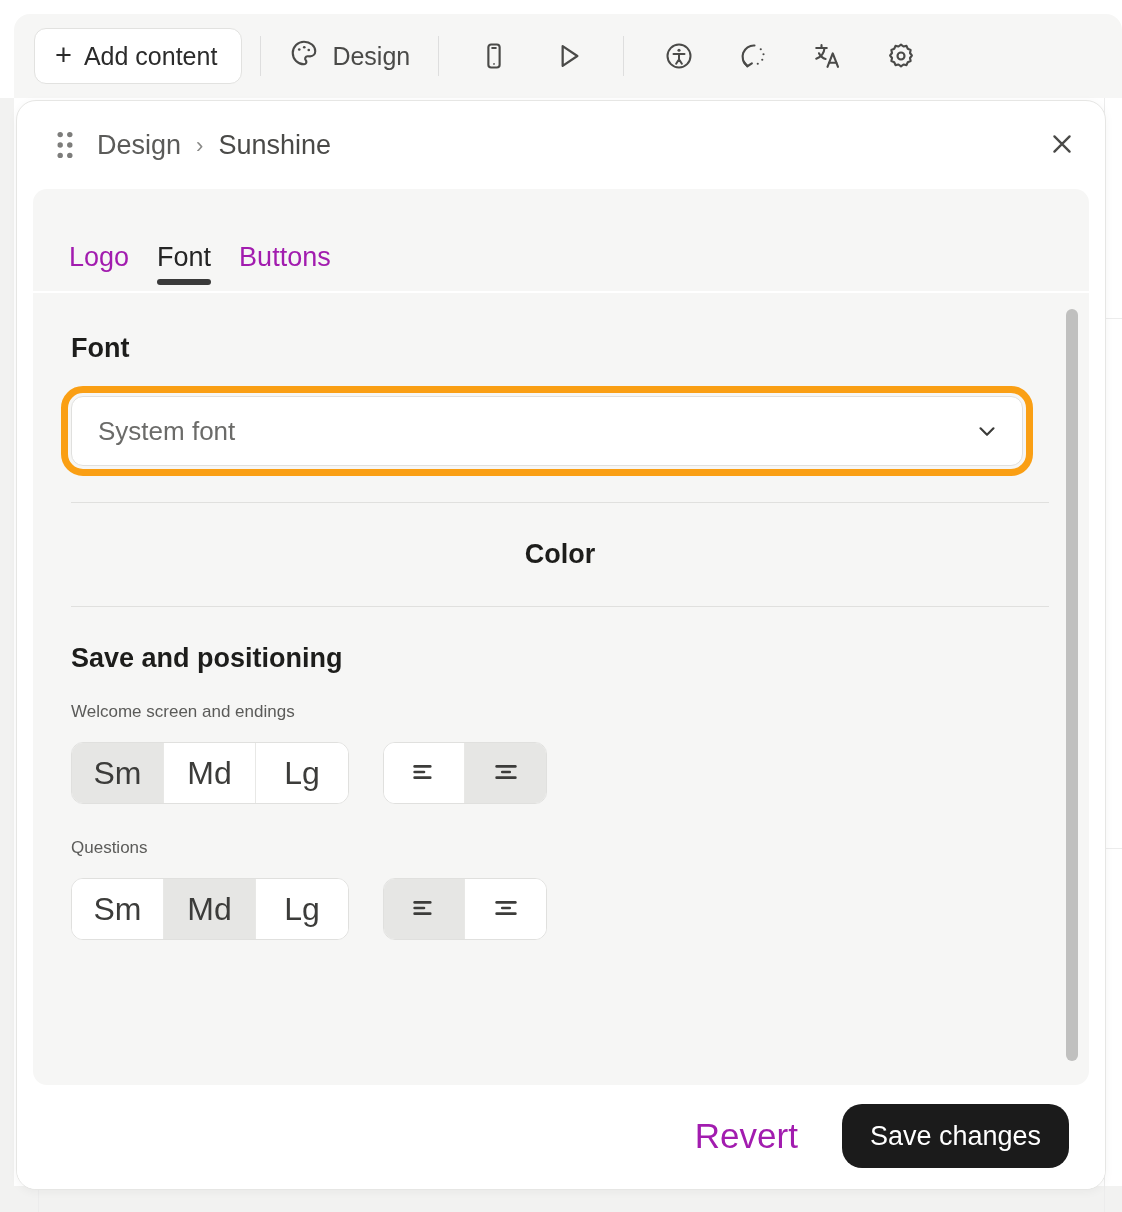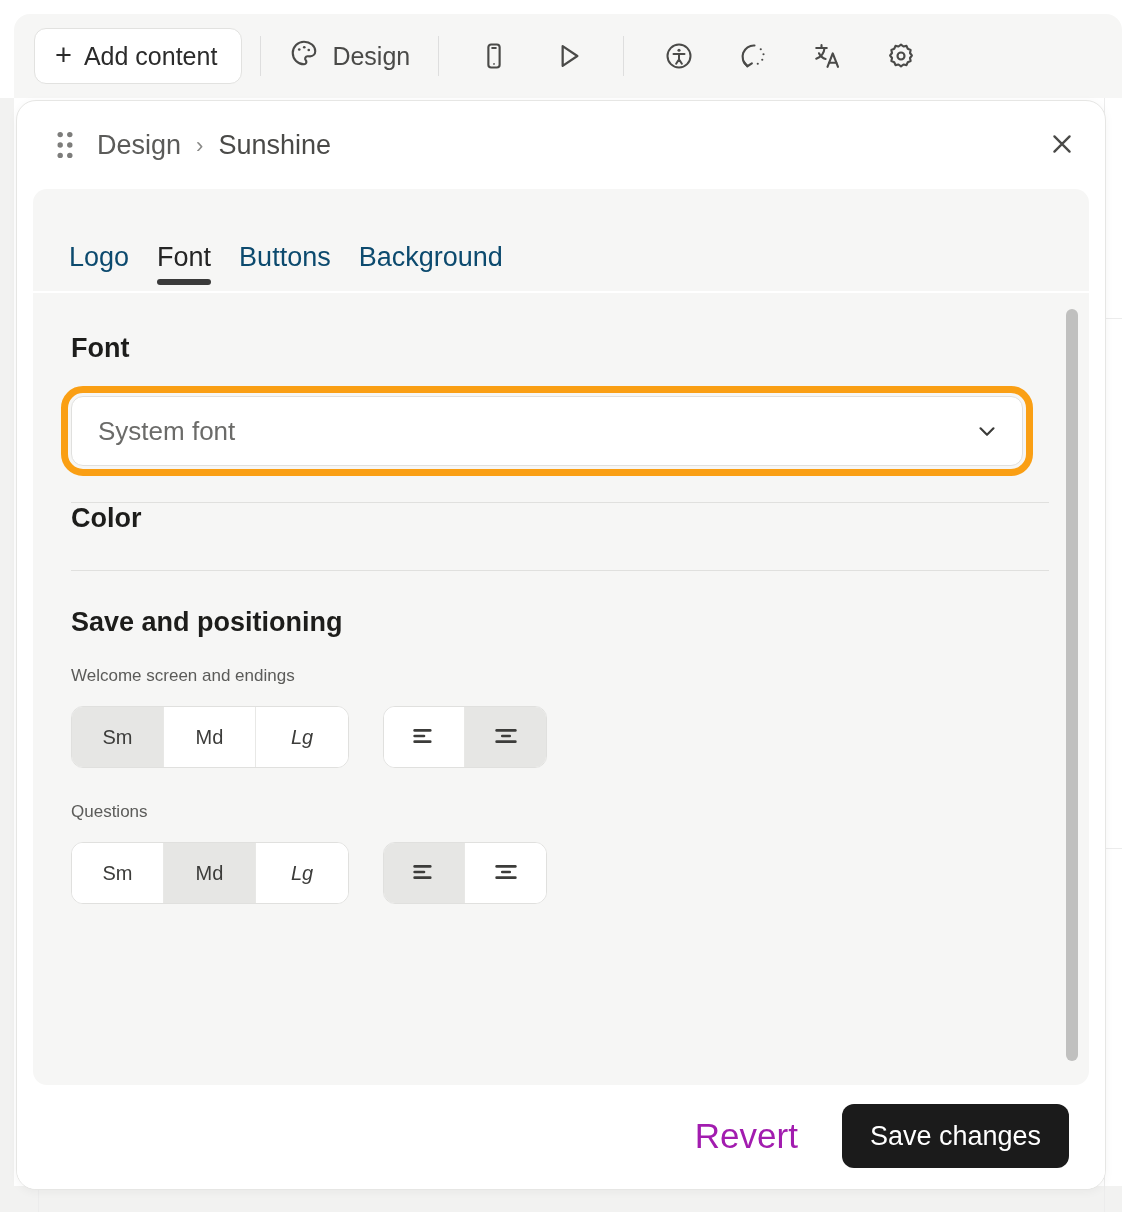--- a/index.html
+++ b/index.html
@@ -156,21 +156,21 @@
     height: 102px;
     display: flex;
     align-items: flex-end;
     padding: 0 22px;
     gap: 0;
   }
   .tab {
     position: relative;
     padding: 0 14px 18px 14px;
     font-size: 27px;
-    color: #0c4a6e;
+    color: #a21caf;
     background: transparent;
     border: none;
     cursor: pointer;
     white-space: nowrap;
   }
   .tab.active { color: #252525; }
   .tab.active::after {
     content: "";
     position: absolute;
     left: 14px; right: 14px; bottom: 6px;
@@ -288,28 +288,28 @@
     background: #ffffff;
     border: 1px solid #e0e0de;
     border-radius: 12px;
     overflow: hidden;
     height: 62px;
   }
   .seg {
     min-width: 92px;
     padding: 0 18px;
     display: flex; align-items: center; justify-content: center;
-    font-size: 20px;
+    font-size: 32px;
     color: #3c3c3a;
     background: #ffffff;
     border: none;
     border-right: 1px solid #e8e8e6;
     cursor: pointer;
   }
-  .seg:last-child { border-right: none; font-style: italic; }
+  .seg:last-child { border-right: none; }
   .seg.selected { background: #e6e6e4; }
   .align-group {
     display: flex;
     background: #ffffff;
     border: 1px solid #e0e0de;
     border-radius: 12px;
     overflow: hidden;
     height: 62px;
   }
   .align-btn {
@@ -340,21 +340,21 @@
     border: none;
     font-size: 35px;
     color: #a21caf;
     padding: 12px 18px;
     cursor: pointer;
     white-space: nowrap;
   }
   .save-btn {
     background: #1b1b1b;
     border: none;
-    border-radius: 12px;
+    border-radius: 20px;
     color: #ffffff;
     font-size: 27px;
     height: 64px;
     padding: 0 28px;
     cursor: pointer;
     white-space: nowrap;
   }
 </style>
 </head>
 <body>
@@ -486,23 +486,20 @@
 
   <div class="tabs-card">
     <button class="tab">
       <span>Logo</span>
     </button>
     <button class="tab active">
       <span>Font</span>
     </button>
     <button class="tab">
       <span>Buttons</span>
-    </button>
-    <button class="tab">
-      <span>Background</span>
     </button>
   </div>
 
   <div class="content-card">
     <div class="content-inner">
 
       <h3 class="section-title">Font</h3>
 
       <div class="select-wrap">
         <div class="font-select">
@@ -511,21 +508,21 @@
             <svg width="26" height="26" viewBox="0 0 24 24" fill="none" stroke="#3c3c3a" stroke-width="2" stroke-linecap="round" stroke-linejoin="round">
               <path d="M6 9.5 12 15.5 18 9.5"></path>
             </svg>
           </span>
         </div>
         <div class="select-highlight"></div>
       </div>
 
       <div class="divider"></div>
 
-      <h3 class="section-title" style="">Color</h3>
+      <h3 class="section-title" style="margin-top:36px;text-align:center;">Color</h3>
 
 
       <div class="divider"></div>
 
       <h3 class="section-title" style="margin-top:36px; margin-bottom:28px;">Save and positioning</h3>
 
       <p class="sub-label">Welcome screen and endings</p>
       <div class="controls-row">
         <div class="seg-group">
           <button class="seg selected">

